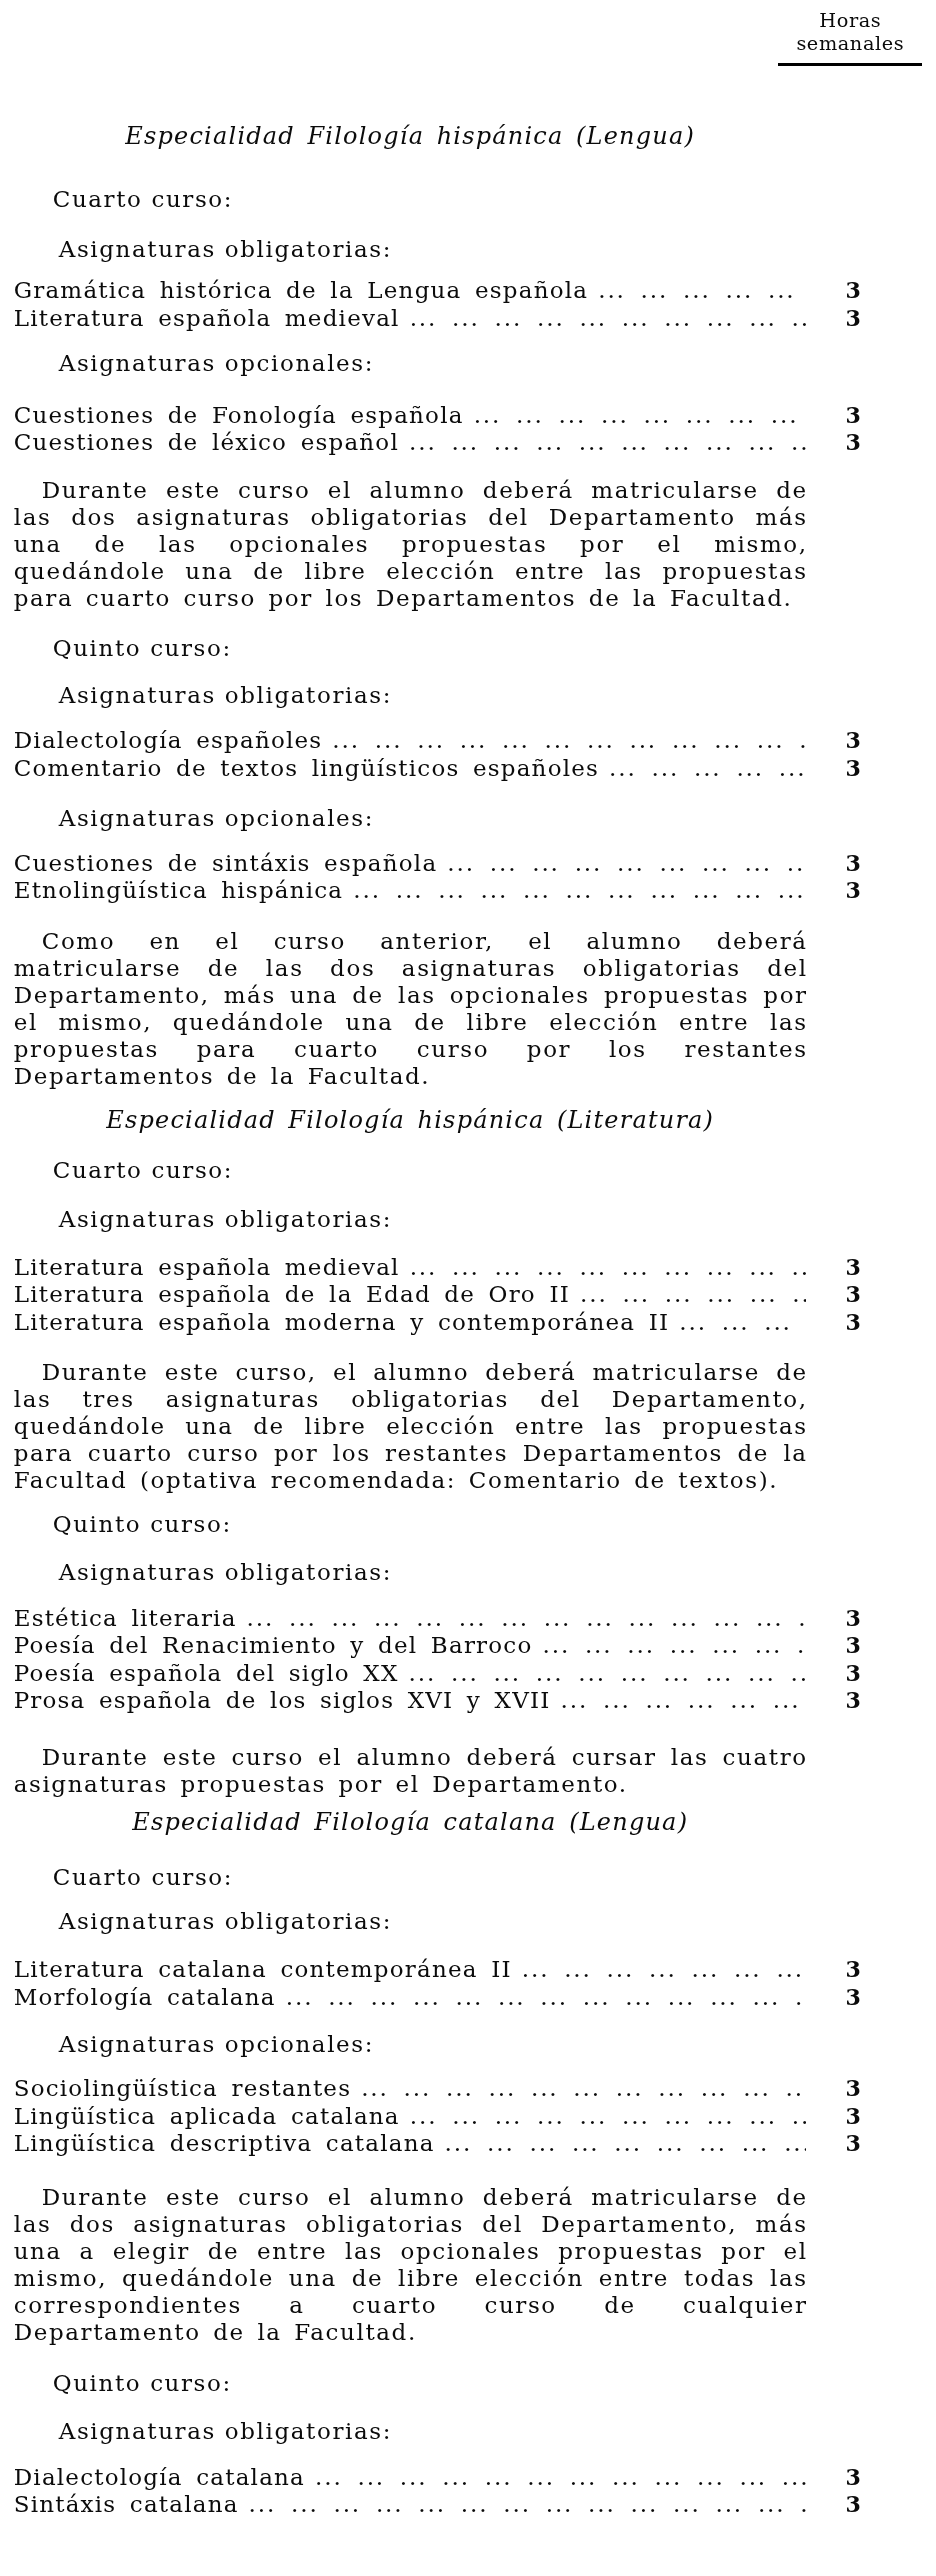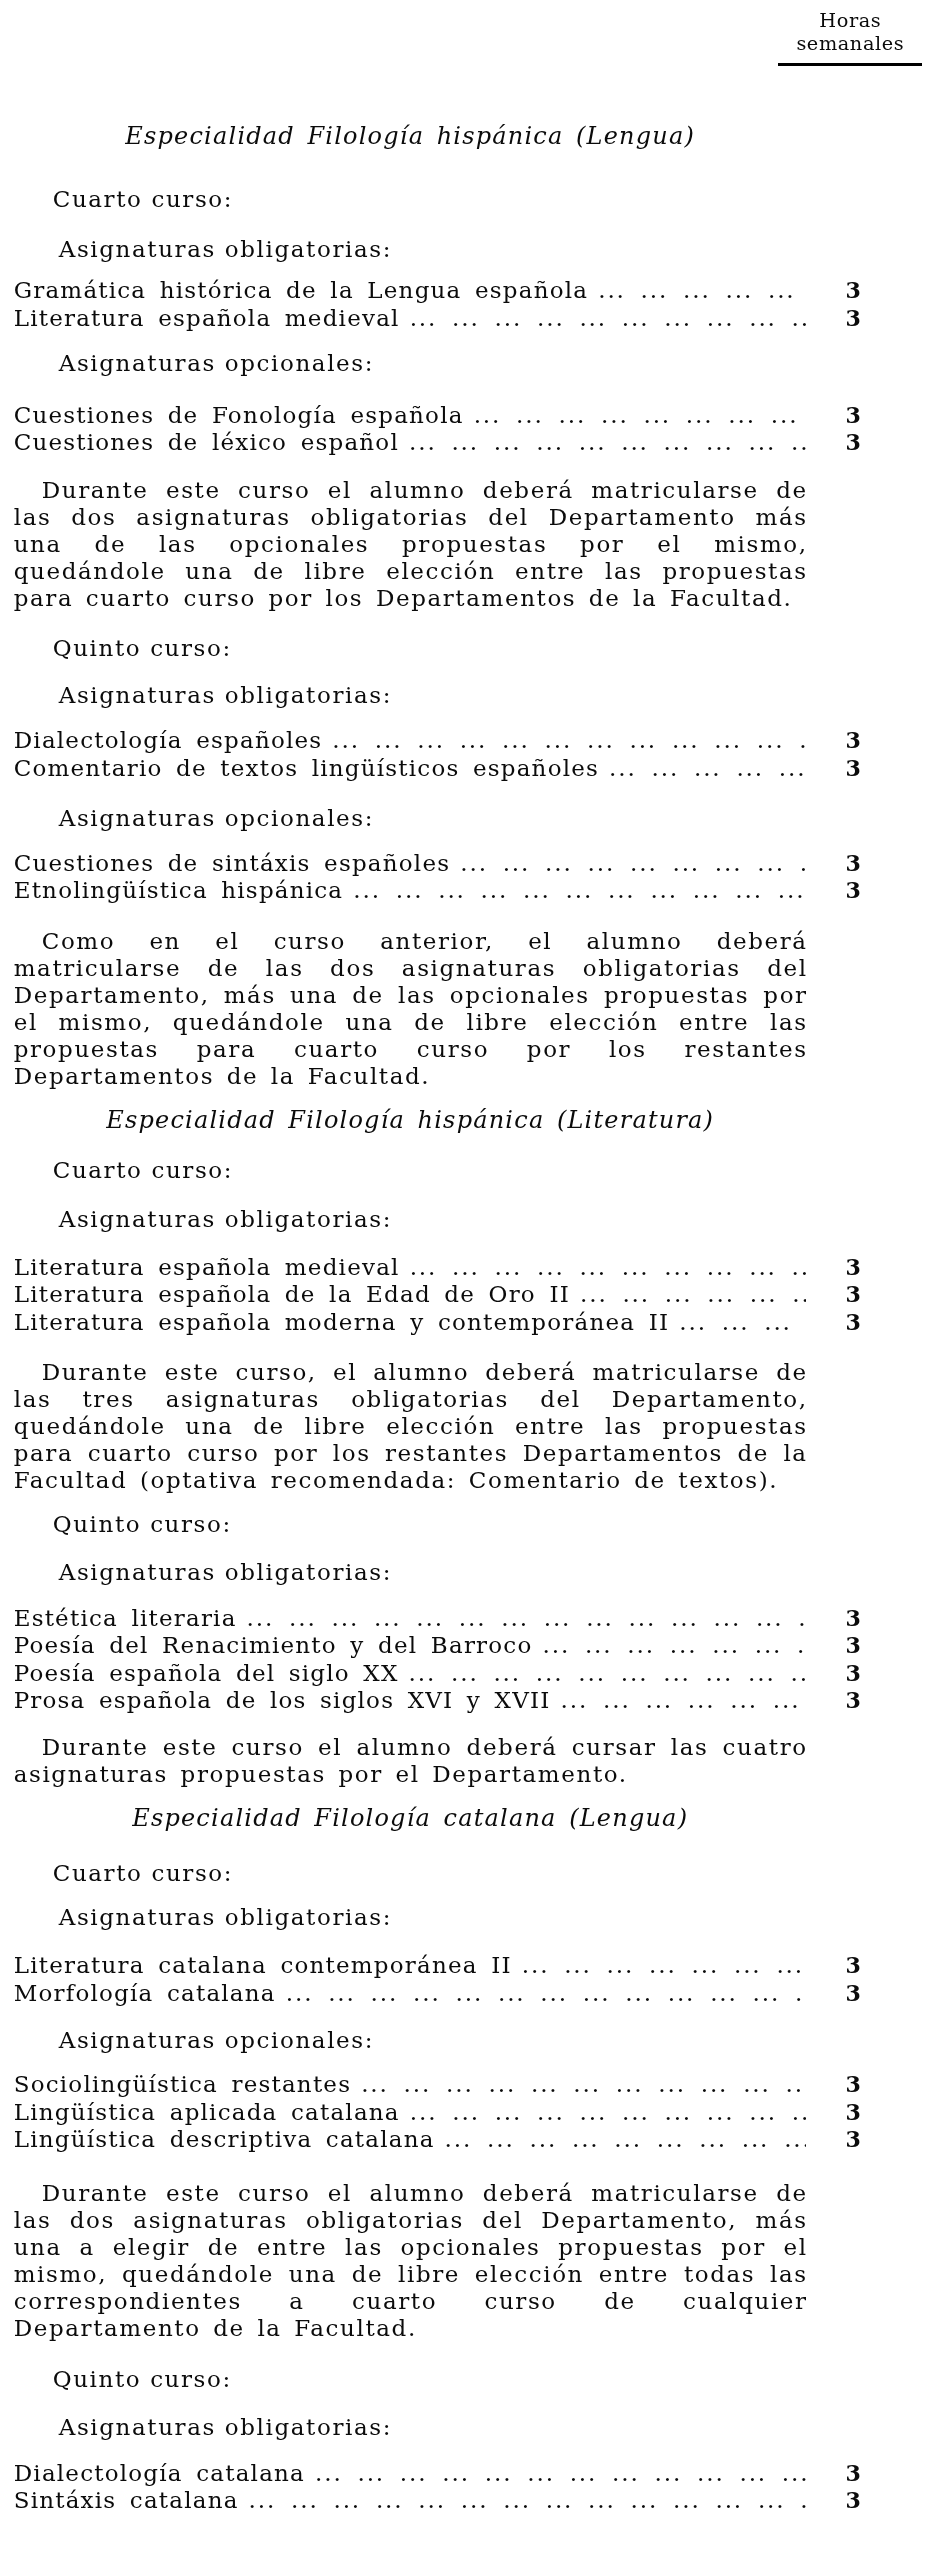--- a/index.html
+++ b/index.html
@@ -156,21 +156,21 @@
           <span class="subject-name">Comentario de textos lingüísticos españoles</span>
           <span class="leader"></span>
           <span class="hours-val">3</span>
         </div>
       </div>
 
       <div class="sub-label" style="margin-top:22.5px">Asignaturas opcionales:</div>
 
       <div class="subjects" style="margin-top:18px">
         <div class="subject-row">
-          <span class="subject-name">Cuestiones de sintáxis españoles</span>
+          <span class="subject-name">Cuestiones de sintáxis española</span>
           <span class="leader"></span>
           <span class="hours-val">3</span>
         </div>
         <div class="subject-row">
           <span class="subject-name">Etnolingüística hispánica</span>
           <span class="leader"></span>
           <span class="hours-val">3</span>
         </div>
       </div>
 
@@ -222,25 +222,25 @@
           <span class="leader"></span>
           <span class="hours-val">3</span>
         </div>
         <div class="subject-row">
           <span class="subject-name">Prosa española de los siglos XVI y XVII</span>
           <span class="leader"></span>
           <span class="hours-val">3</span>
         </div>
       </div>
 
-      <div class="note" style="margin-top:19px">Durante este curso el alumno deberá cursar las cuatro asignaturas propuestas por el Departamento.</div>
+      <div class="note" style="margin-top:29px">Durante este curso el alumno deberá cursar las cuatro asignaturas propuestas por el Departamento.</div>
     </div>
 
     <div>
-      <div class="section-heading" style="margin-top:15px">Especialidad Filología catalana (Lengua)</div>
+      <div class="section-heading" style="margin-top:9px">Especialidad Filología catalana (Lengua)</div>
 
       <div class="course-label" style="margin-top:27px">Cuarto curso:</div>
       <div class="sub-label" style="margin-top:17.5px">Asignaturas obligatorias:</div>
 
       <div class="subjects" style="margin-top:20.6px">
         <div class="subject-row">
           <span class="subject-name">Literatura catalana contemporánea II</span>
           <span class="leader"></span>
           <span class="hours-val">3</span>
         </div>

